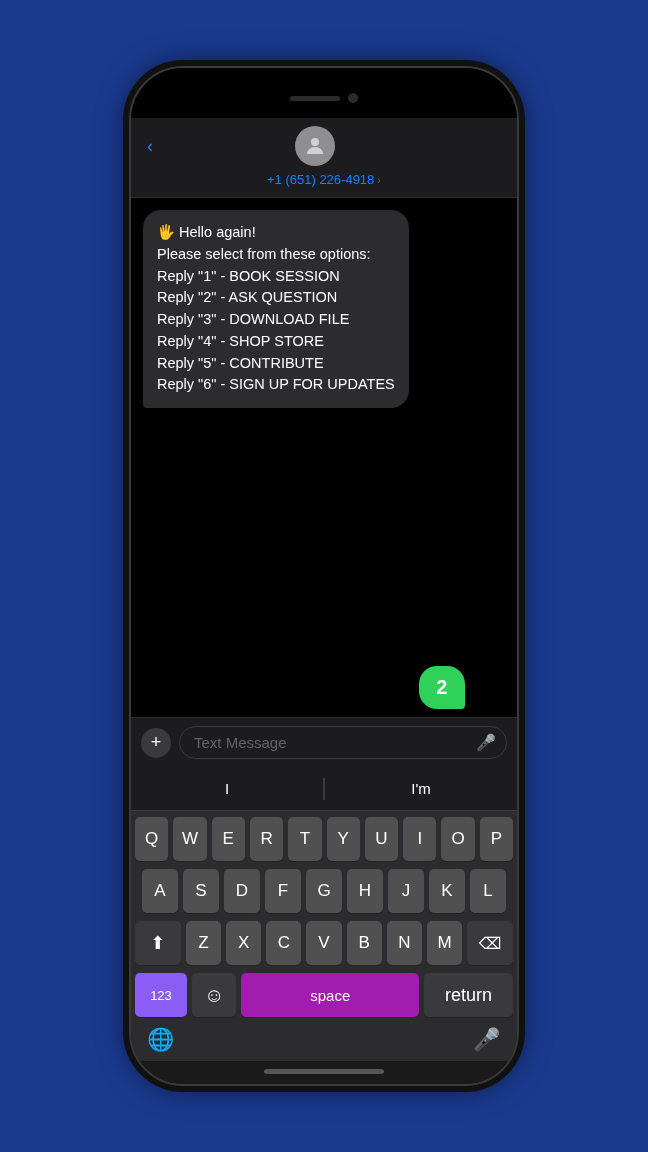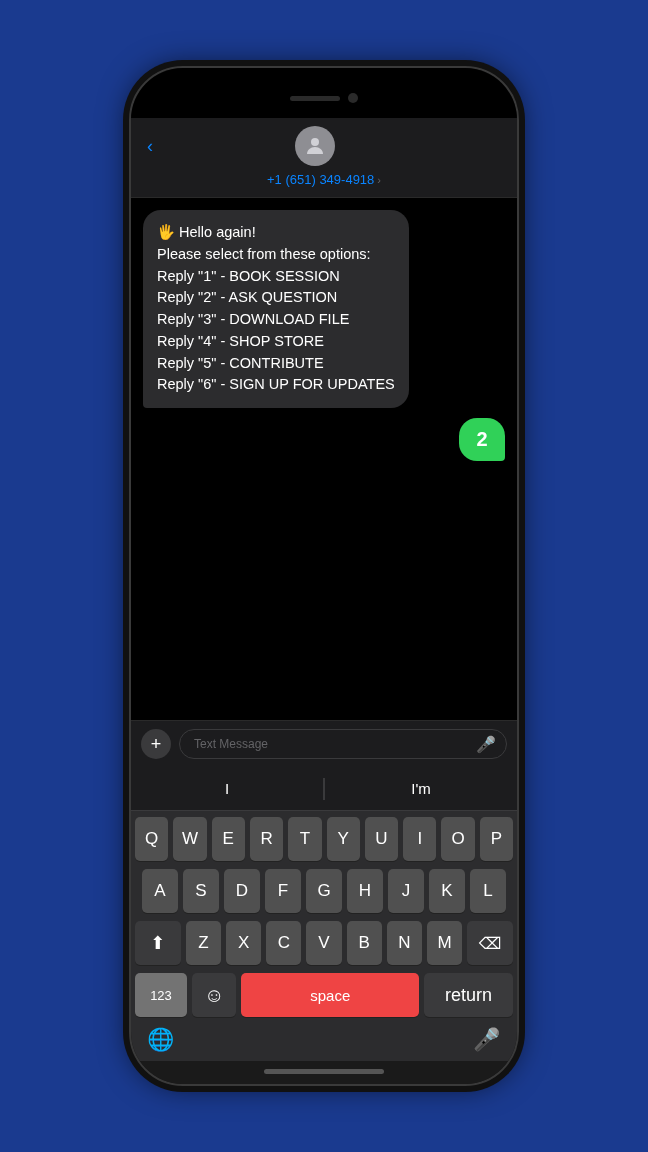--- a/index.html
+++ b/index.html
@@ -119,21 +119,20 @@
       color: #636366;
     }
 
     
     .messages-area {
       flex: 1;
       background: #000;
       overflow-y: auto;
       padding: 12px 12px 8px;
       display: flex;
-      flex-direction: column;
       gap: 10px;
     }
 
     .message-bubble-incoming {
       background: #2c2c2e;
       border-radius: 18px 18px 18px 4px;
       padding: 12px 14px;
       max-width: 78%;
       align-self: flex-start;
       color: #fff;
@@ -186,21 +185,21 @@
       padding: 7px 36px 7px 14px;
       color: #636366;
       font-size: 15px;
       position: relative;
       display: flex;
       align-items: center;
     }
 
     .text-input-placeholder {
       color: #636366;
-      font-size: 12px;
+      font-size: 15px;
     }
 
     .mic-button-input {
       position: absolute;
       right: 10px;
       color: #636366;
       font-size: 16px;
     }
 
     
@@ -269,35 +268,35 @@
     }
 
     .key-backspace {
       background: #3a3a3c;
       min-width: 40px;
       max-width: 46px;
       flex: 1.3;
     }
 
     .key-space {
-      background: #ef4444;
+      background: #a21caf;
       flex: 4;
       max-width: none;
       font-size: 15px;
     }
 
     .key-return {
       background: #3a3a3c;
       flex: 2;
       max-width: none;
       font-size: 14px;
     }
 
     .key-123 {
-      background: #737373;
+      background: #8b5cf6;
       flex: 1.3;
       max-width: 52px;
       font-size: 13px;
     }
 
     .key-emoji {
       background: #3a3a3c;
       flex: 1;
       max-width: 46px;
     }
@@ -352,21 +351,21 @@
       <div class="back-button">‹</div>
       <div class="avatar-circle">
         <svg class="avatar-icon" viewBox="0 0 24 24">
           <circle cx="12" cy="8" r="4" fill="#d1d1d6"></circle>
           <path d="M4 20c0-4 3.6-7 8-7s8 3 8 7" fill="#d1d1d6"></path>
         </svg>
       </div>
       <div style="width:24px"></div>
     </div>
     <div class="contact-name">
-      <span>+1 (651) 349-4918</span>
+      <span>+1 (651) 226-4918</span>
       <span class="chevron-right">›</span>
     </div>
   </div>
 
   <div class="messages-area">
     <div class="message-bubble-incoming">
       🖐 Hello again!<br>
       Please select from these options:<br>
       Reply "1" - BOOK SESSION<br>
       Reply "2" - ASK QUESTION<br>

